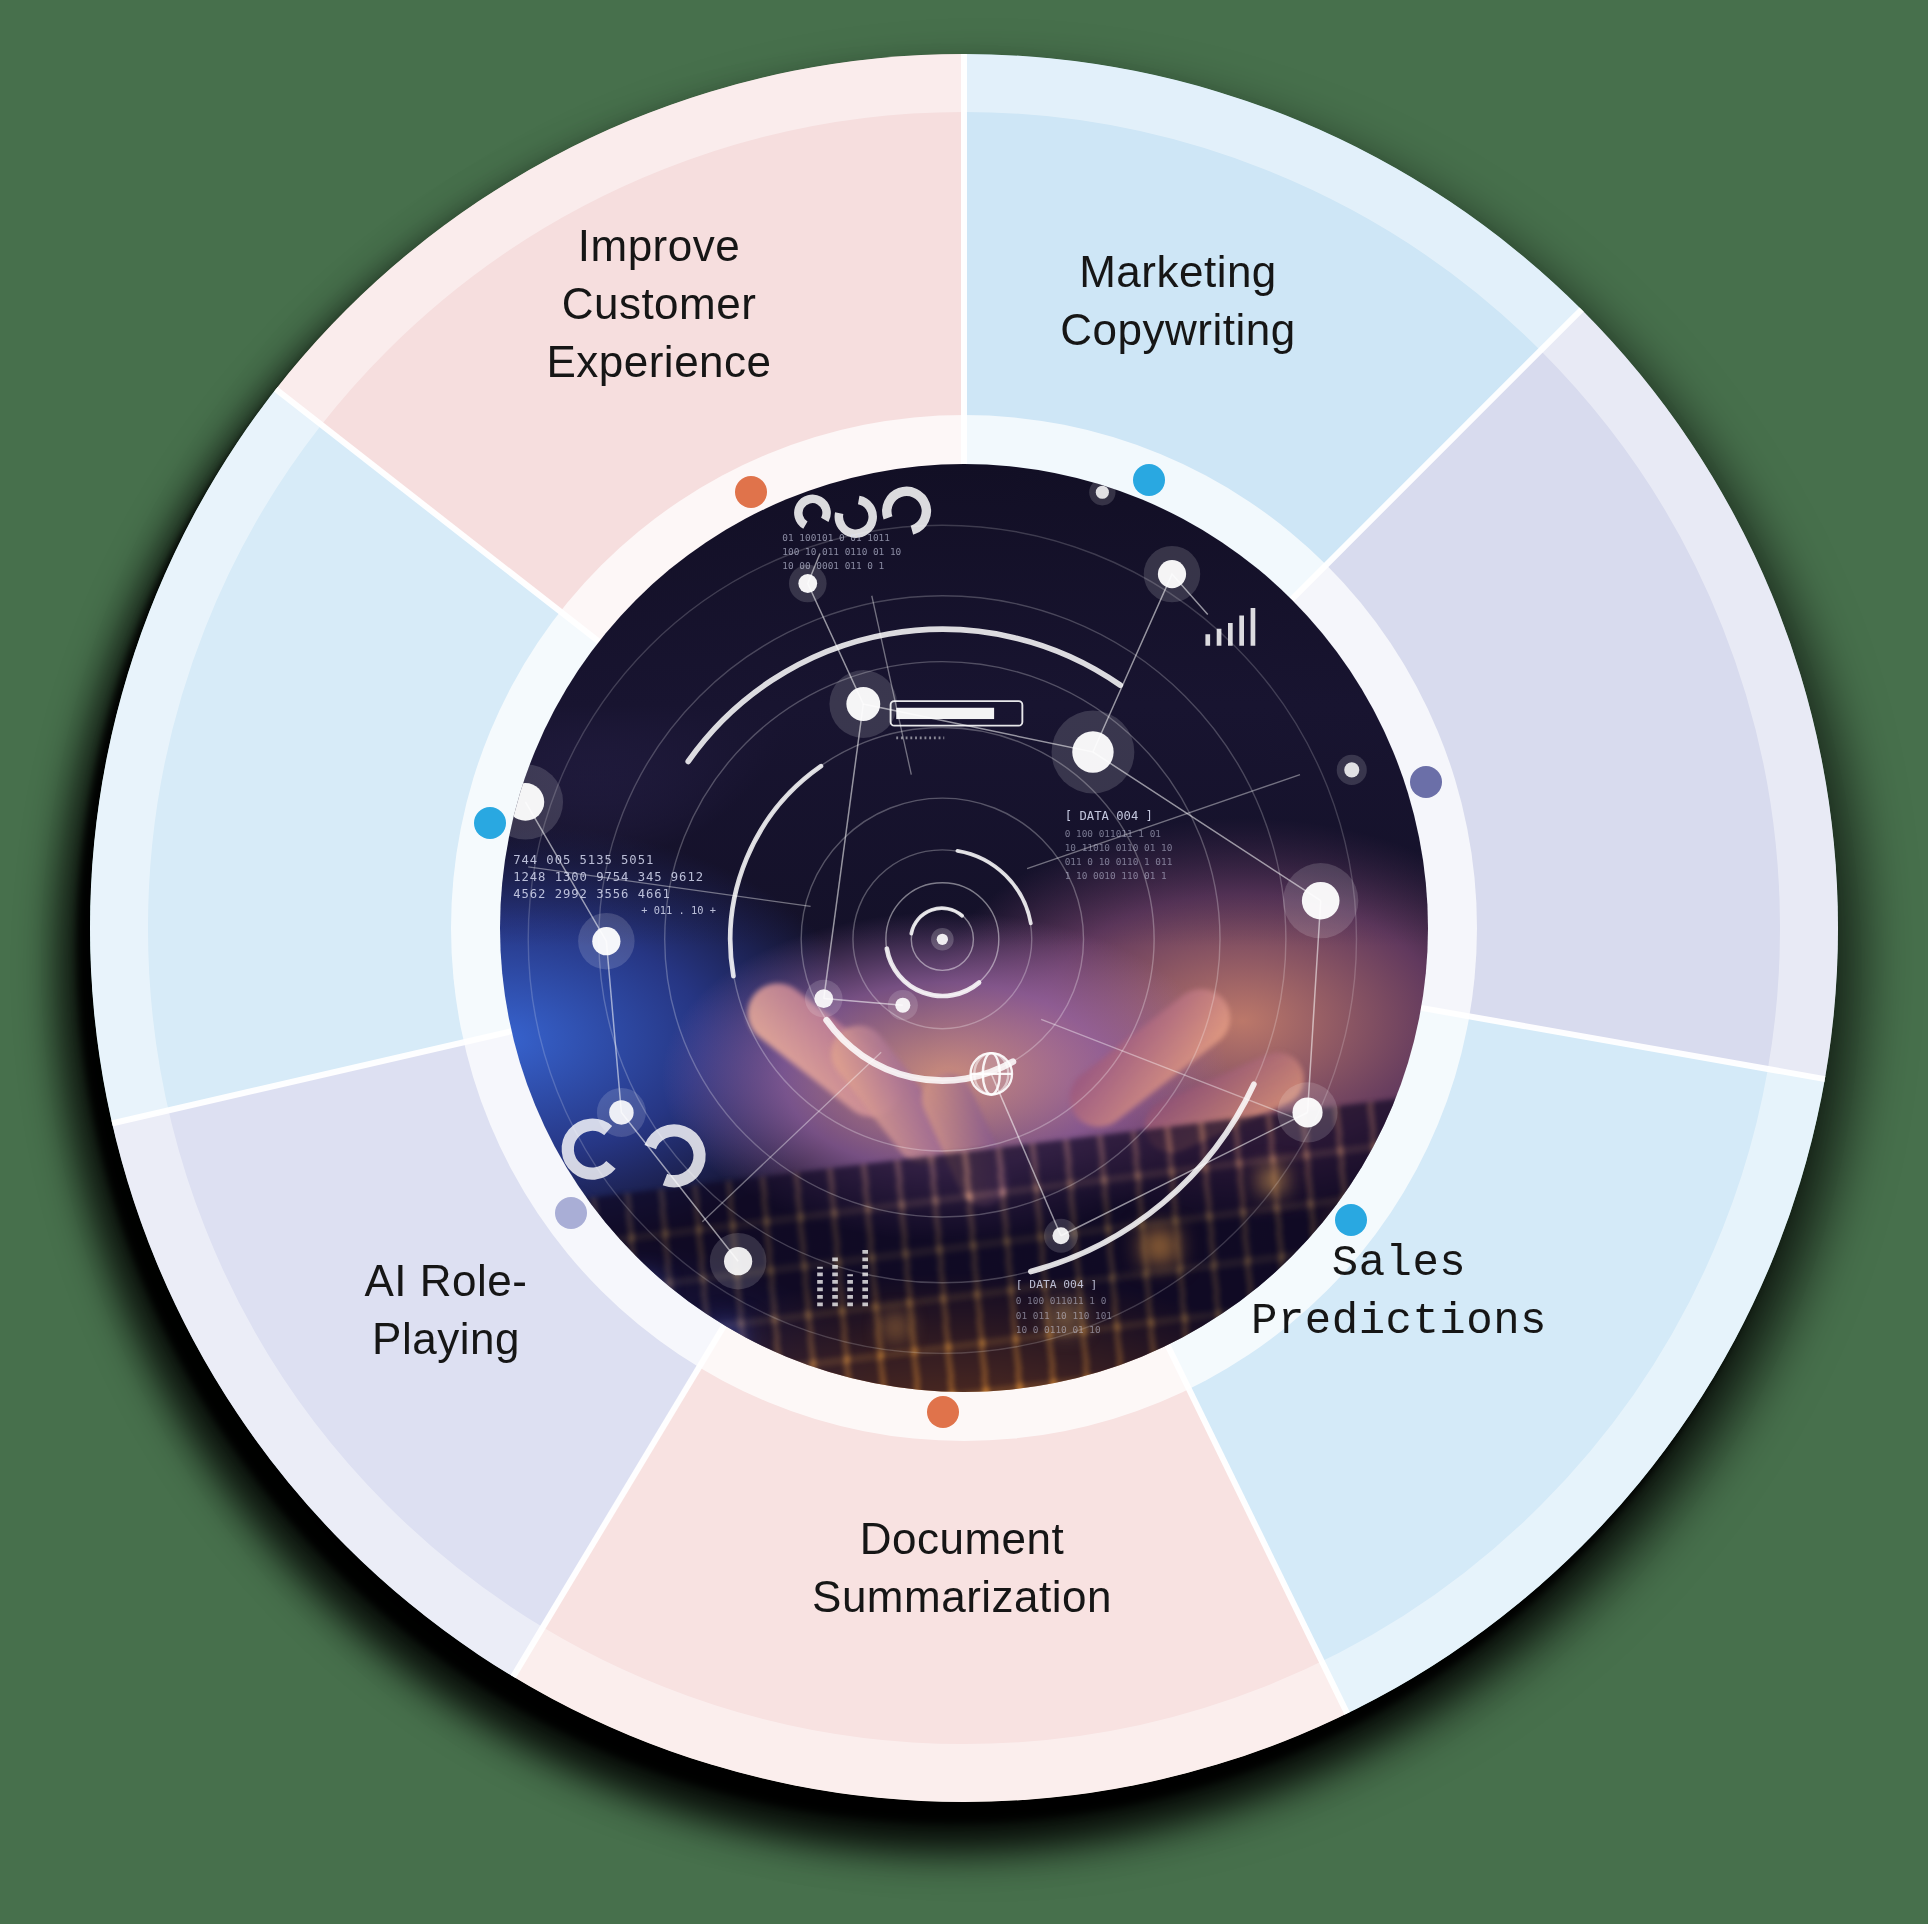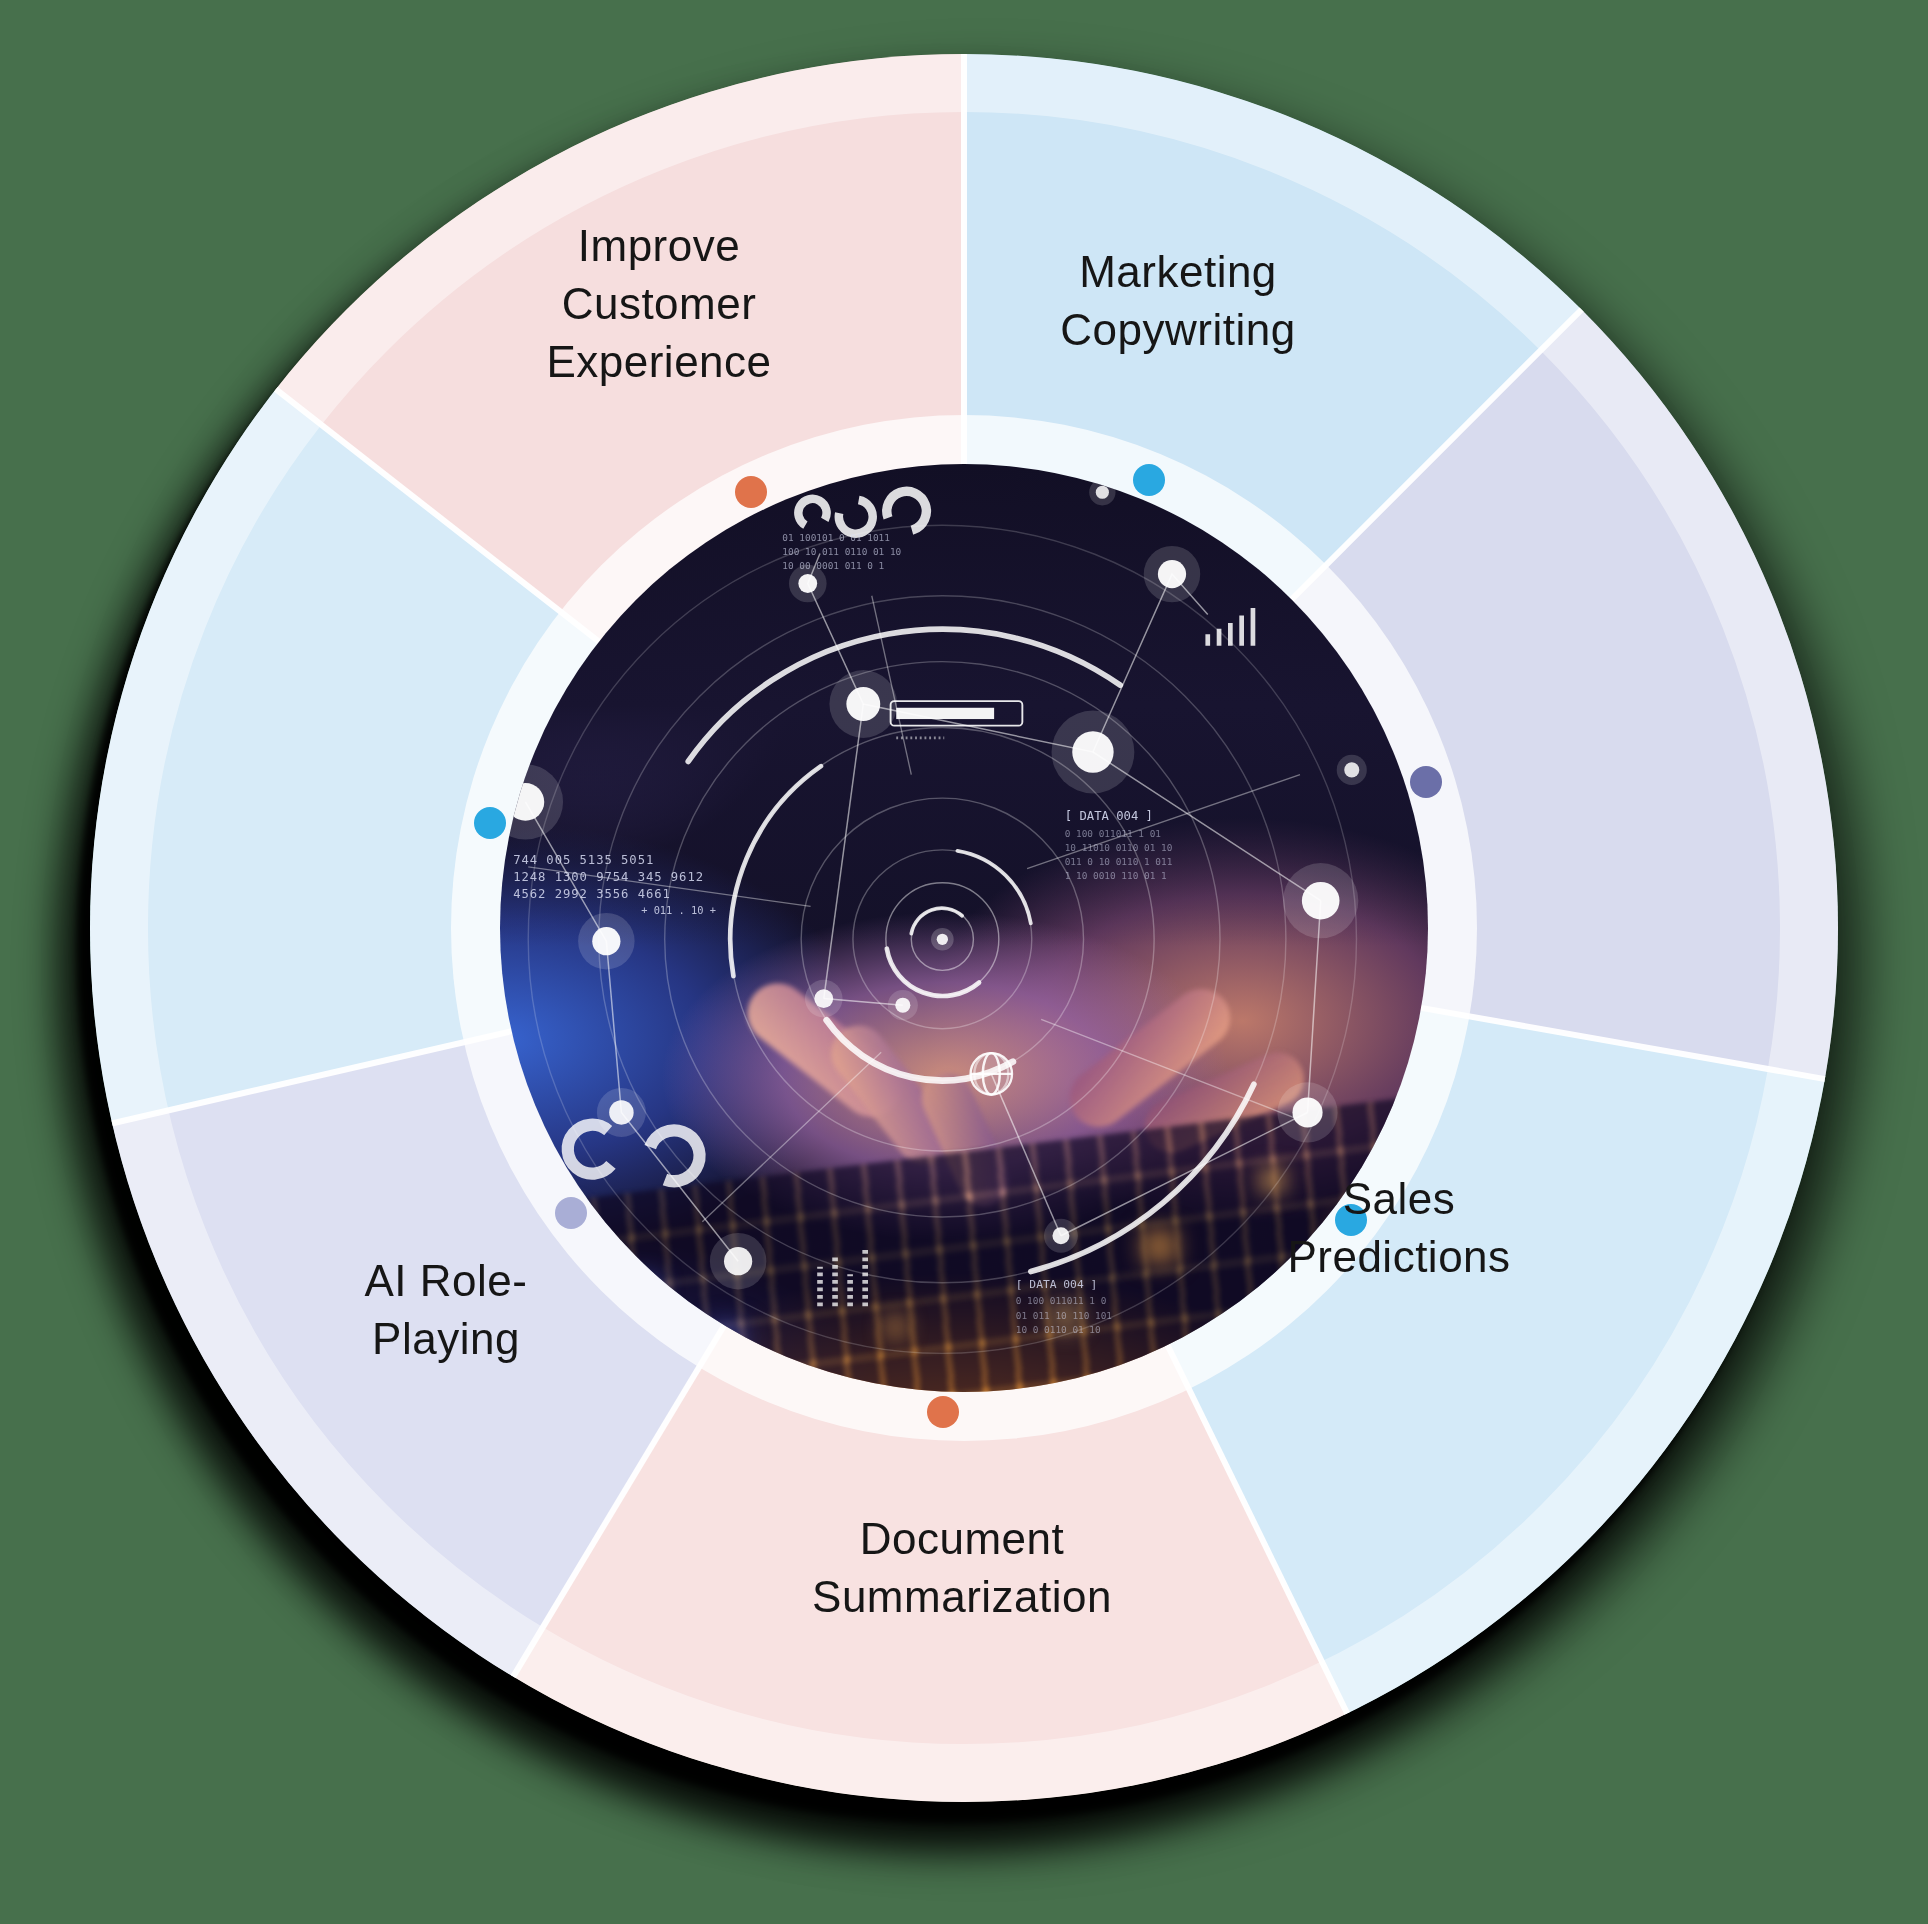--- a/index.html
+++ b/index.html
@@ -254,21 +254,21 @@
           <text x="300" y="82" font-size="10" opacity=".6">01 100101 0 01 1011</text>
           <text x="300" y="97" font-size="10" opacity=".6">100 10 011 0110 01 10</text>
           <text x="300" y="112" font-size="10" opacity=".6">10 00 0001 011 0 1</text>
         </g>
         <text x="150" y="478" font-size="11" fill="#4fd8f2" opacity=".85">+ 011 . 10 +</text>
       </svg>
     </div>
 
     <div class="label" style="left:1080px;top:247px;margin-left:8px;">Marketing
 Copywriting</div>
-    <div class="label" style="left:1309px;top:1174px;">Sales
+    <div class="label" style="left:1309px;top:1238px;font-family:Liberation Mono, monospace;">Sales
 Predictions</div>
     <div class="label" style="left:872px;top:1514px;">Document
 Summarization</div>
     <div class="label" style="left:356px;top:1256px;">AI Role-
 Playing</div>
     <div class="label" style="left:569px;top:250px;">Improve
 Customer
 Experience</div>
   <div class="seg-divider" style="transform: rotate(0deg);"></div>
       <div class="seg-dot" style="left: 1043px; top: 410px; background: rgb(41, 168, 225);"></div>

